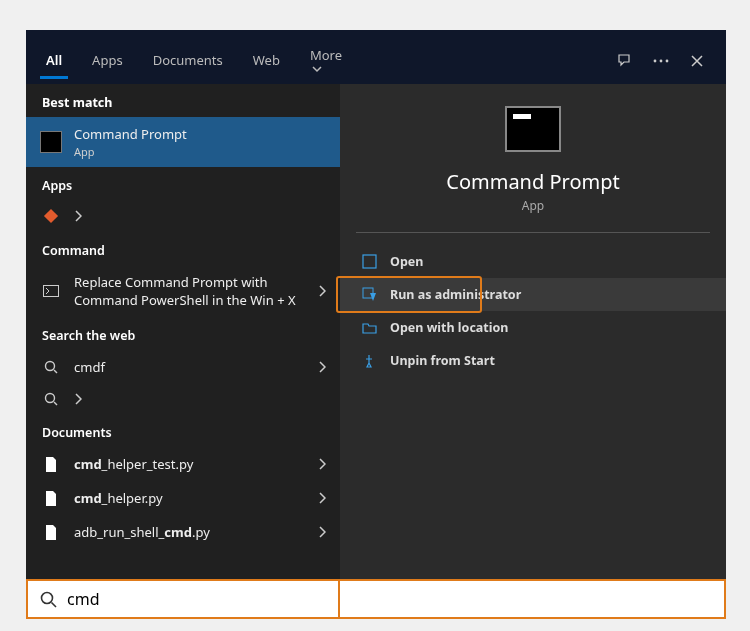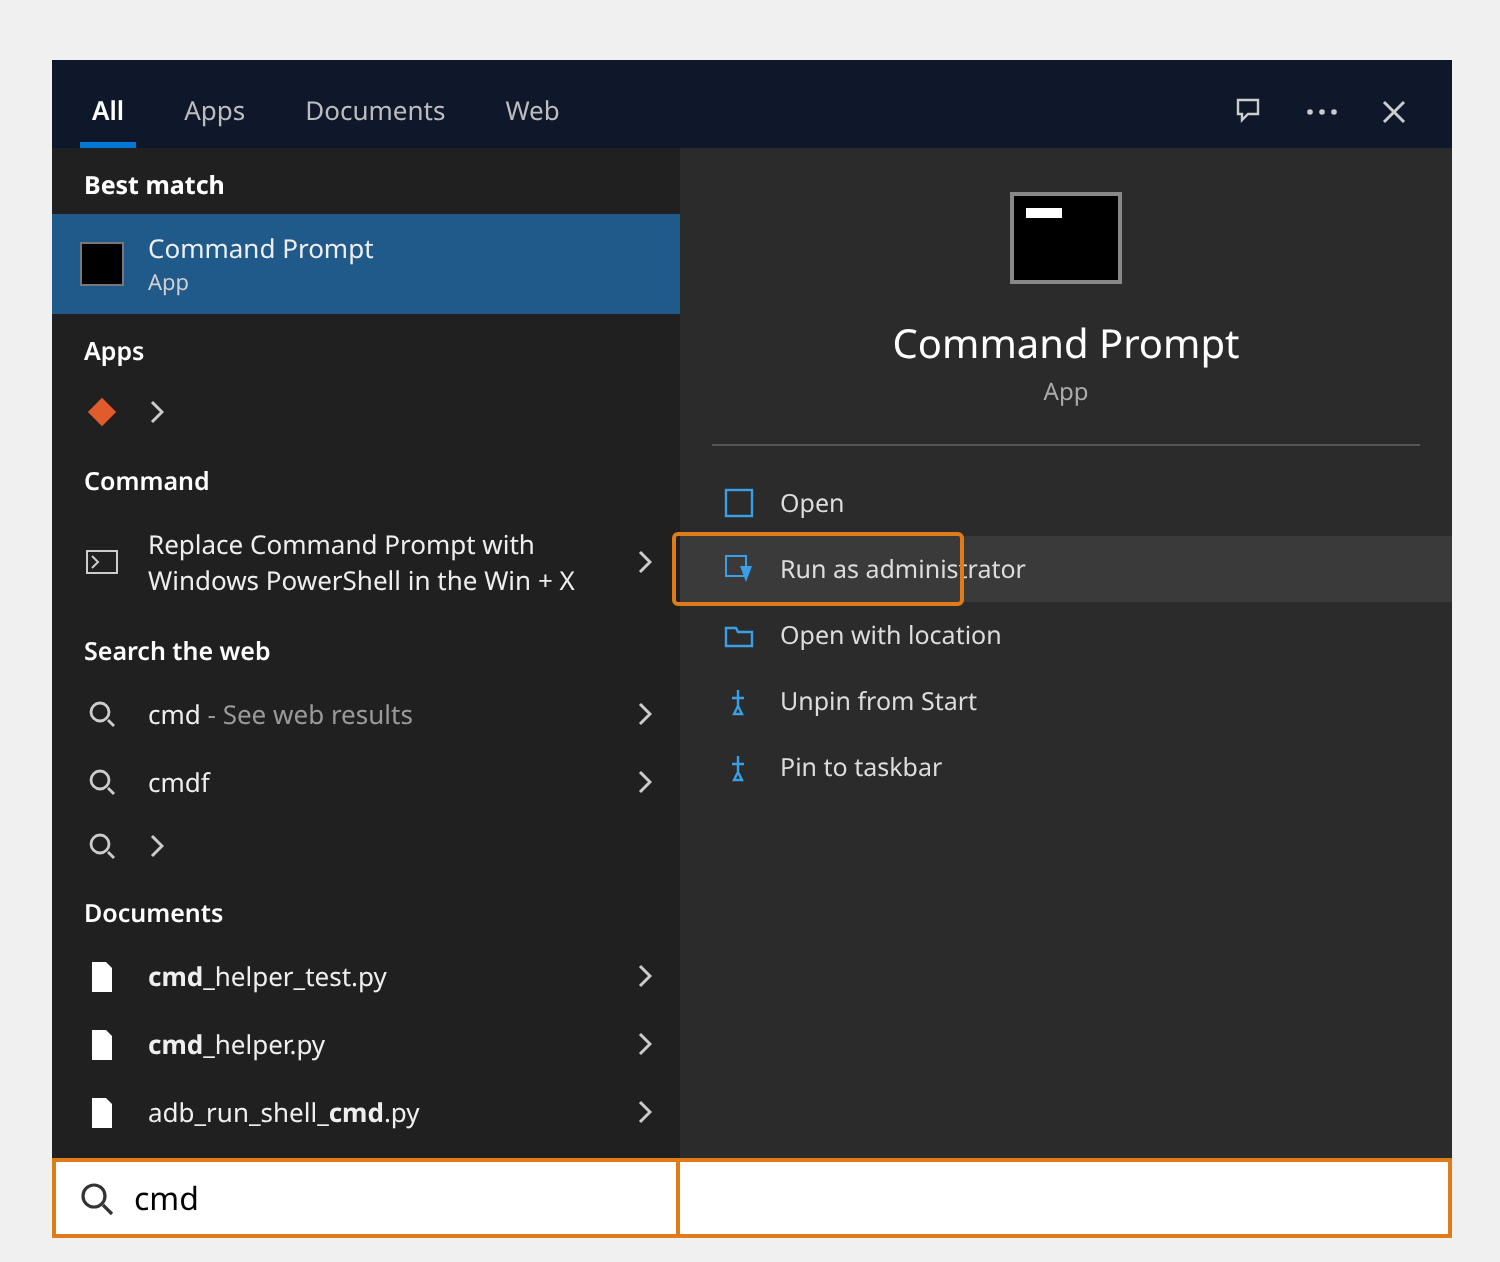--- a/index.html
+++ b/index.html
@@ -29,21 +29,21 @@
     .row .sub { display:block; color:#cfcfcf; font-size:11px; margin-top:1px; }
     .row .arrow { color:#ccc; }
     .row .black-icn { width:22px; height:22px; background:#000; border:1px solid #777; }
     
     .preview-icon { width:56px; height:46px; background:#000; border:2px solid #888; margin: 0 auto 16px; position:relative; }
     .preview-icon::after { content:""; position:absolute; left:6px; top:6px; width:18px; height:5px; background:#fff; }
     .preview-title { color:#fff; font-size:20px; text-align:center; }
     .preview-sub { color:#aaa; font-size:12px; text-align:center; margin-top:2px; }
     .divider { height:1px; background:#555; margin: 18px 16px 0; }
     .actions { display:flex; flex-direction:column; padding:12px 0; }
-    .action { display:flex; align-items:center; gap:12px; padding:8px 20px; color:#ddd; font-size:12.5px; cursor:pointer; position:relative; }
+    .action { display:flex; align-items:center; gap:12px; padding:8px 20px; color:#ddd; font-size:12.5px; cursor:pointer; position:relative;font-weight:bold; }
     .action .aicn { width:18px; color:#3a9fe5; display:flex; justify-content:center; }
     .action.hl-hover { background:#3a3a3a; }
     .highlight-orange { position:absolute; border:2px solid #e07b1a; border-radius:3px; pointer-events:none; }
     
     .searchbar { position:absolute; left:26px; bottom:12px; width:700px; height:40px; background:#fff; display:flex; align-items:center; padding:0 12px; border: 2px solid #e07b1a; }
     .searchbar .sicn { color:#333; margin-right:10px; }
     .searchbar input { border:none; outline:none; font-size:16px; flex:1; }
     @keyframes blink { 50% {opacity:0;} }
     .search-hl-extent { position:absolute; left:26px; bottom:12px; width:314px; height:40px; border:2px solid #e07b1a; border-radius:2px; pointer-events:none; }
     
@@ -52,20 +52,25 @@
 </head>
 <body>
 
 <div class="window">
 
   <div class="tabs">
     <div class="tab" data-active="true">All</div>
     <div class="tab">Apps</div>
     <div class="tab">Documents</div>
     <div class="tab">Web</div>
+    <div class="tab"><span>More</span>
+      <svg class="chev" viewBox="0 0 10 10">
+          <path d="M1 3 L5 7 L9 3" fill="none" stroke="#bbb" stroke-width="1.5"></path>
+        </svg>
+    </div>
     <div class="tabs-right">
       <div class="icon-btn">
         <svg width="16" height="16" viewBox="0 0 16 16">
             <path d="M2 2h10v7H7l-3 3V9H2z" fill="none" stroke="#ccc" stroke-width="1.2"></path>
           </svg>
       </div>
       <div class="icon-btn">
         <svg width="16" height="4" viewBox="0 0 16 4">
             <circle cx="2" cy="2" r="1.4" fill="#ccc"></circle>
             <circle cx="8" cy="2" r="1.4" fill="#ccc"></circle>
@@ -109,44 +114,30 @@
       <div class="grp-hdr">Command</div>
       <div class="row">
         <div class="icn">
           <svg width="16" height="12" viewBox="0 0 16 12">
               <rect x="0.5" y="0.5" width="15" height="11" fill="none" stroke="#ccc"></rect>
               <path d="M3 3 L6 6 L3 9" fill="none" stroke="#ccc"></path>
             </svg>
         </div>
         <div class="lbl">
           <span>Replace Command Prompt with</span><br>
-          <span>Windows PowerShell in the Win + X</span>
+          <span>Command PowerShell in the Win + X</span>
         </div>
         <div class="arrow">
           <svg width="8" height="12" viewBox="0 0 8 12">
               <path d="M2 1 L7 6 L2 11" fill="none" stroke="#ccc" stroke-width="1.5"></path>
             </svg>
         </div>
       </div>
 
       <div class="grp-hdr">Search the web</div>
-      <div class="row">
-        <div class="icn">
-          <svg width="14" height="14" viewBox="0 0 14 14">
-              <circle cx="6" cy="6" r="4.5" fill="none" stroke="#ccc" stroke-width="1.4"></circle>
-              <path d="M10 10 L13 13" stroke="#ccc" stroke-width="1.4"></path>
-            </svg>
-        </div>
-        <div class="lbl"><span>cmd</span><span style="color:#9a9a9a"> - See web results</span></div>
-        <div class="arrow">
-            <svg width="8" height="12" viewBox="0 0 8 12">
-              <path d="M2 1 L7 6 L2 11" fill="none" stroke="#ccc" stroke-width="1.5"></path>
-            </svg>
-          </div>
-      </div>
       <div class="row">
         <div class="icn">
           <svg width="14" height="14" viewBox="0 0 14 14">
               <circle cx="6" cy="6" r="4.5" fill="none" stroke="#ccc" stroke-width="1.4"></circle>
               <path d="M10 10 L13 13" stroke="#ccc" stroke-width="1.4"></path>
             </svg>
         </div>
         <div class="lbl">cmdf</div>
         <div class="arrow">
             <svg width="8" height="12" viewBox="0 0 8 12">
@@ -242,28 +233,20 @@
             </div>
           <span>Open with location</span>
         </div>
         <div class="action">
           <div class="aicn">
               <svg width="14" height="14" viewBox="0 0 14 14">
                 <path d="M7 1v8M4 5h6M7 9l-2 4h4z" fill="none" stroke="#3a9fe5" stroke-width="1.2"></path>
               </svg>
             </div>
           <span>Unpin from Start</span>
-        </div>
-        <div class="action">
-          <div class="aicn">
-              <svg width="14" height="14" viewBox="0 0 14 14">
-                <path d="M7 1v8M4 5h6M7 9l-2 4h4z" fill="none" stroke="#3a9fe5" stroke-width="1.2"></path>
-              </svg>
-            </div>
-          <span>Pin to taskbar</span>
         </div>
       </div>
     </div>
   </div>
 </div>
 
 <div class="searchbar">
   <div class="sicn">
     <svg width="17" height="17" viewBox="0 0 17 17">
         <circle cx="7" cy="7" r="5.5" fill="none" stroke="#333" stroke-width="1.6"></circle>

